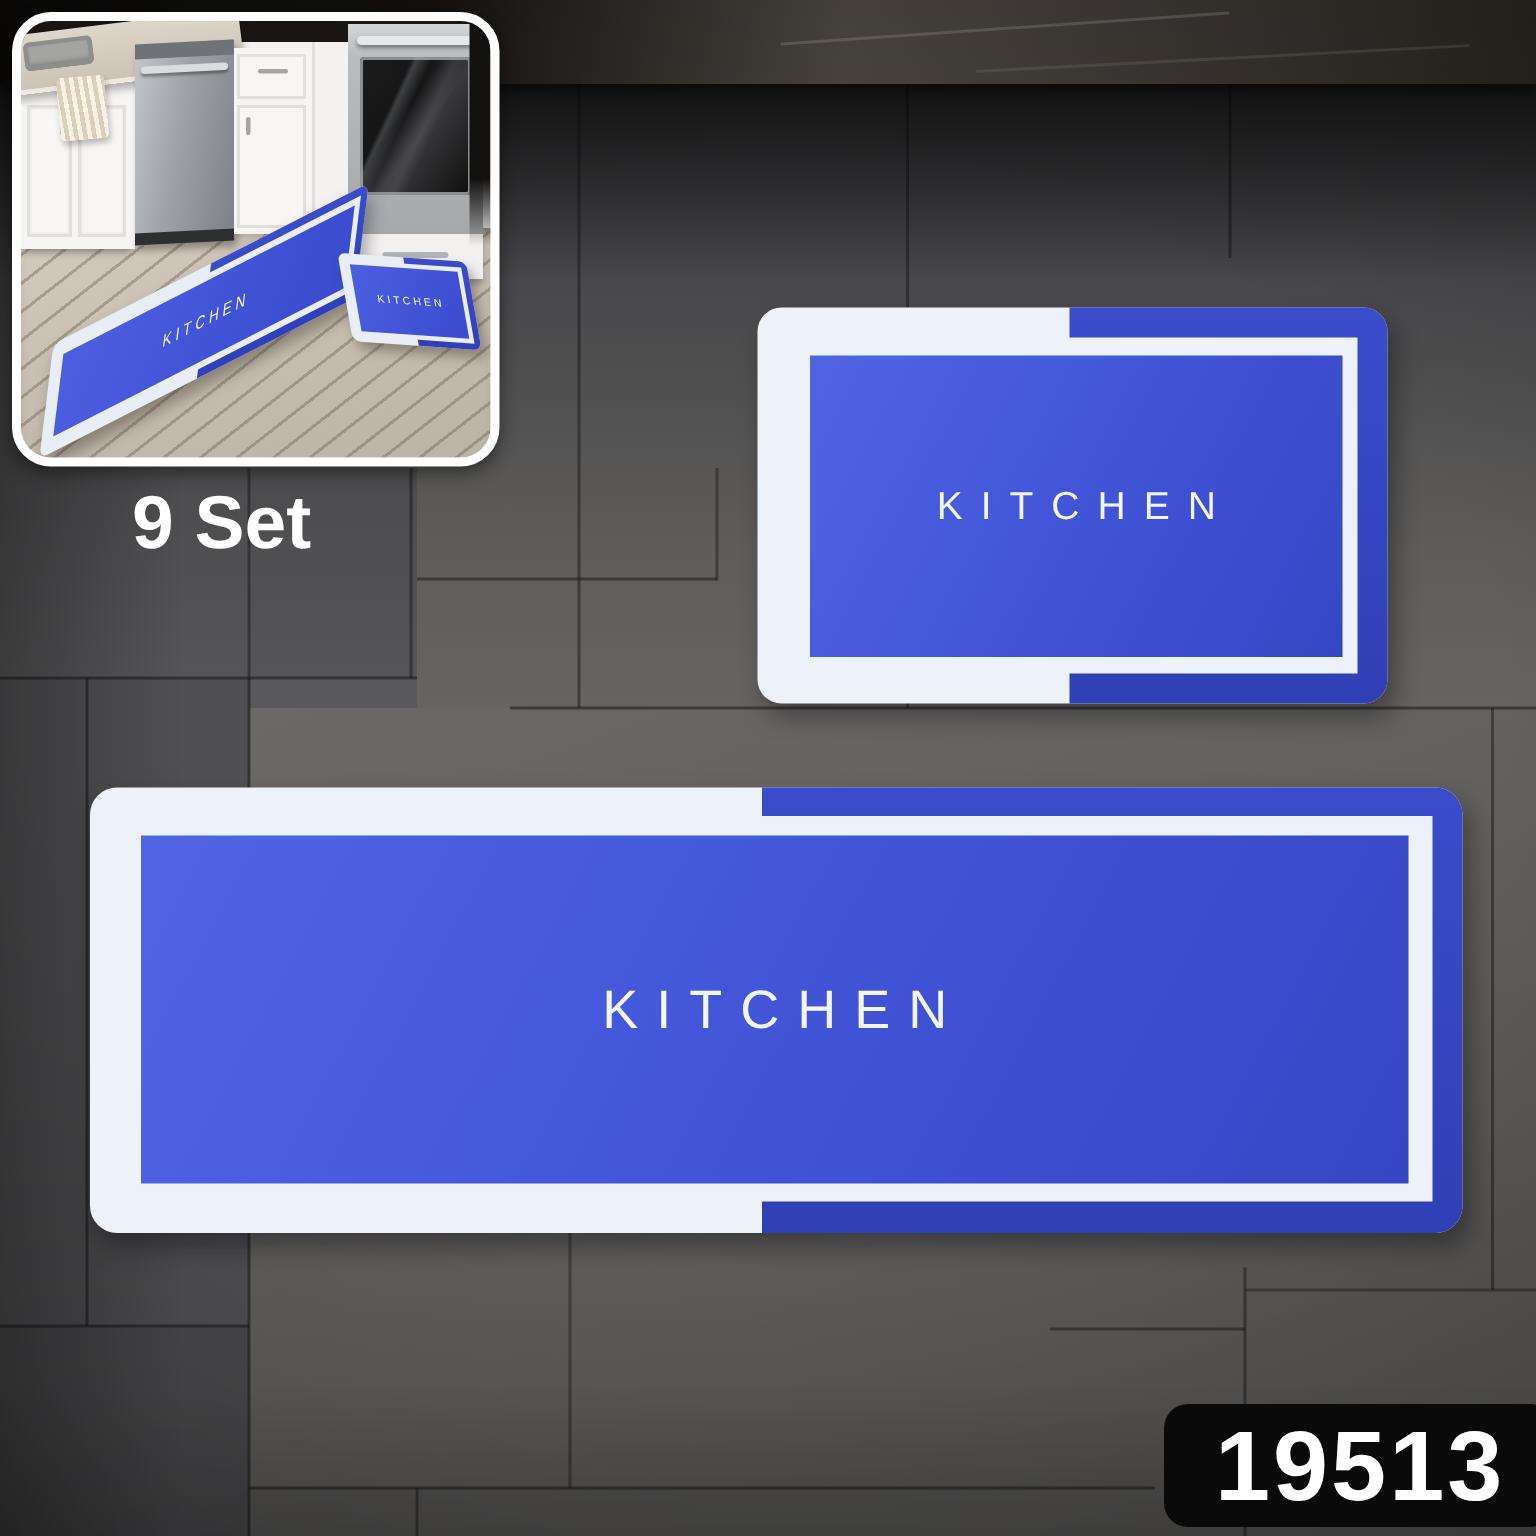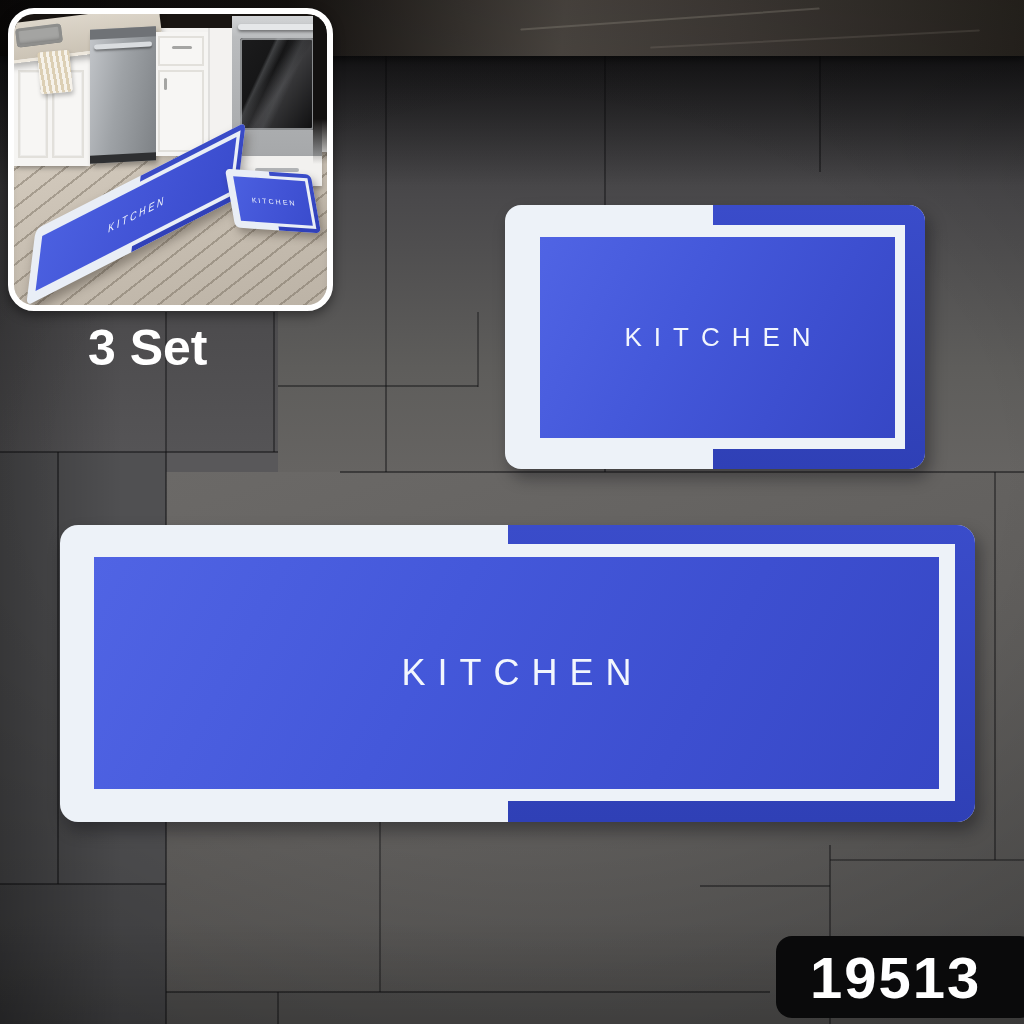--- a/index.html
+++ b/index.html
@@ -129,21 +129,21 @@
   .k-mat2 .mini-center{left:7px;top:7px;right:7px;bottom:7px;}
   .mini-label{position:static;color:#f2f6fd;font-weight:400;white-space:nowrap;}
   .k-runner .mini-label{font-size:10px;letter-spacing:3px;margin-right:-3px;}
   .k-mat2 .mini-label{font-size:7px;letter-spacing:2px;margin-right:-2px;}
 
   
   .set-label{left:88px;top:322px;width:200px;color:#ffffff;font-size:50px;font-weight:bold;
     line-height:52px;}
   .sku-badge{left:776px;top:936px;width:260px;height:82px;border-radius:16px;background:#0a0a0b;
     display:flex;align-items:center;padding-left:34px;}
-  .sku-text{position:static;color:#ffffff;font-size:58px;font-weight:bold;letter-spacing:2px;}
+  .sku-text{position:static;color:#ffffff;font-size:66px;font-weight:bold;letter-spacing:2px;}
 
   
   .mat{background:#edf2f8;box-shadow:5px 9px 16px rgba(8,8,14,.38);}
   .mat-small{left:505px;top:205px;width:420px;height:264px;border-radius:16px;}
   .mat-large{left:60px;top:525px;width:915px;height:297px;border-radius:18px;}
   .mat-edge{top:0;right:0;bottom:0;background:linear-gradient(180deg,#3a4cca 0%,#2f40b6 100%);}
   .mat-small .mat-edge{left:208px;border-radius:0 16px 16px 0;}
   .mat-large .mat-edge{left:448px;border-radius:0 18px 18px 0;}
   .mat-band{background:#edf2f8;}
   .mat-small .mat-band{left:198px;top:20px;right:20px;bottom:20px;}
@@ -227,21 +227,21 @@
       <div class="k-mat2">
         <div class="mini-edge"></div>
         <div class="mini-band"></div>
         <div class="mini-center">
           <span class="mini-label">KITCHEN</span>
         </div>
       </div>
     </div>
   </div>
 
-  <div class="set-label">3 Set</div>
+  <div class="set-label">9 Set</div>
 
   <div class="mat mat-small">
     <div class="mat-edge"></div>
     <div class="mat-band"></div>
     <div class="mat-center">
       <span class="mat-label">KITCHEN</span>
     </div>
   </div>
 
   <div class="mat mat-large">

